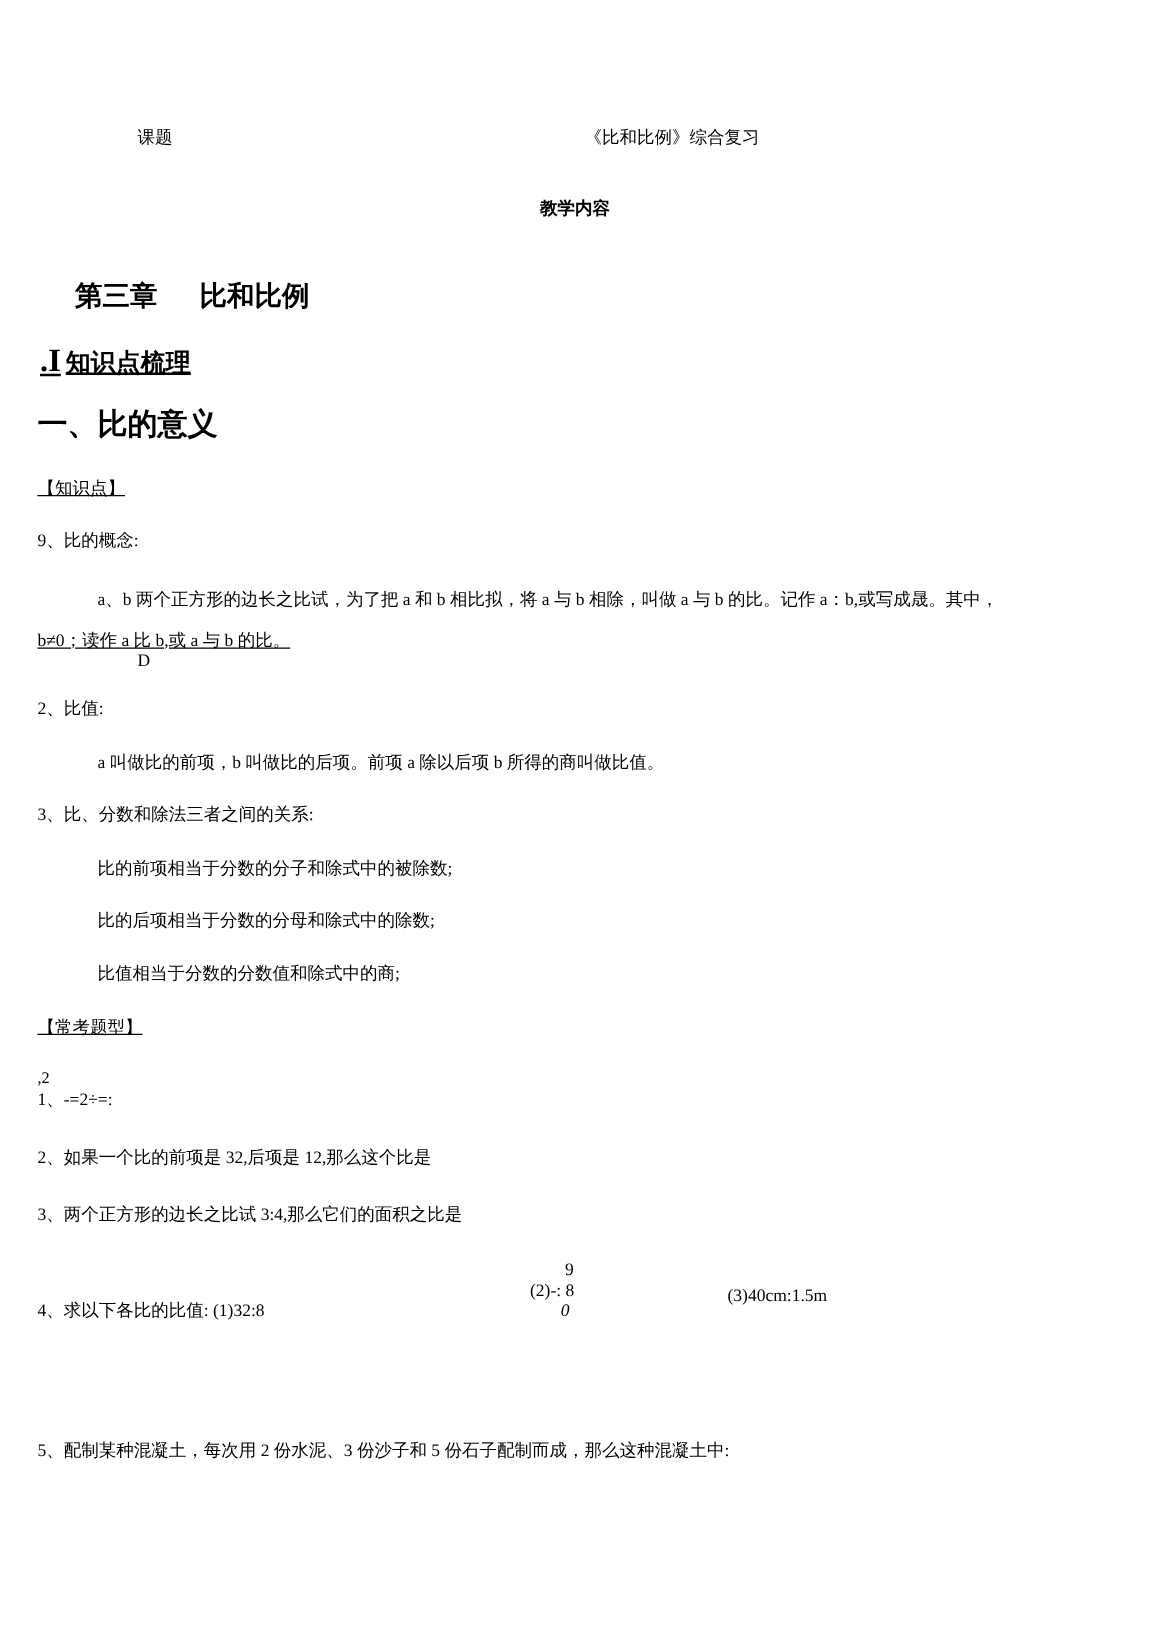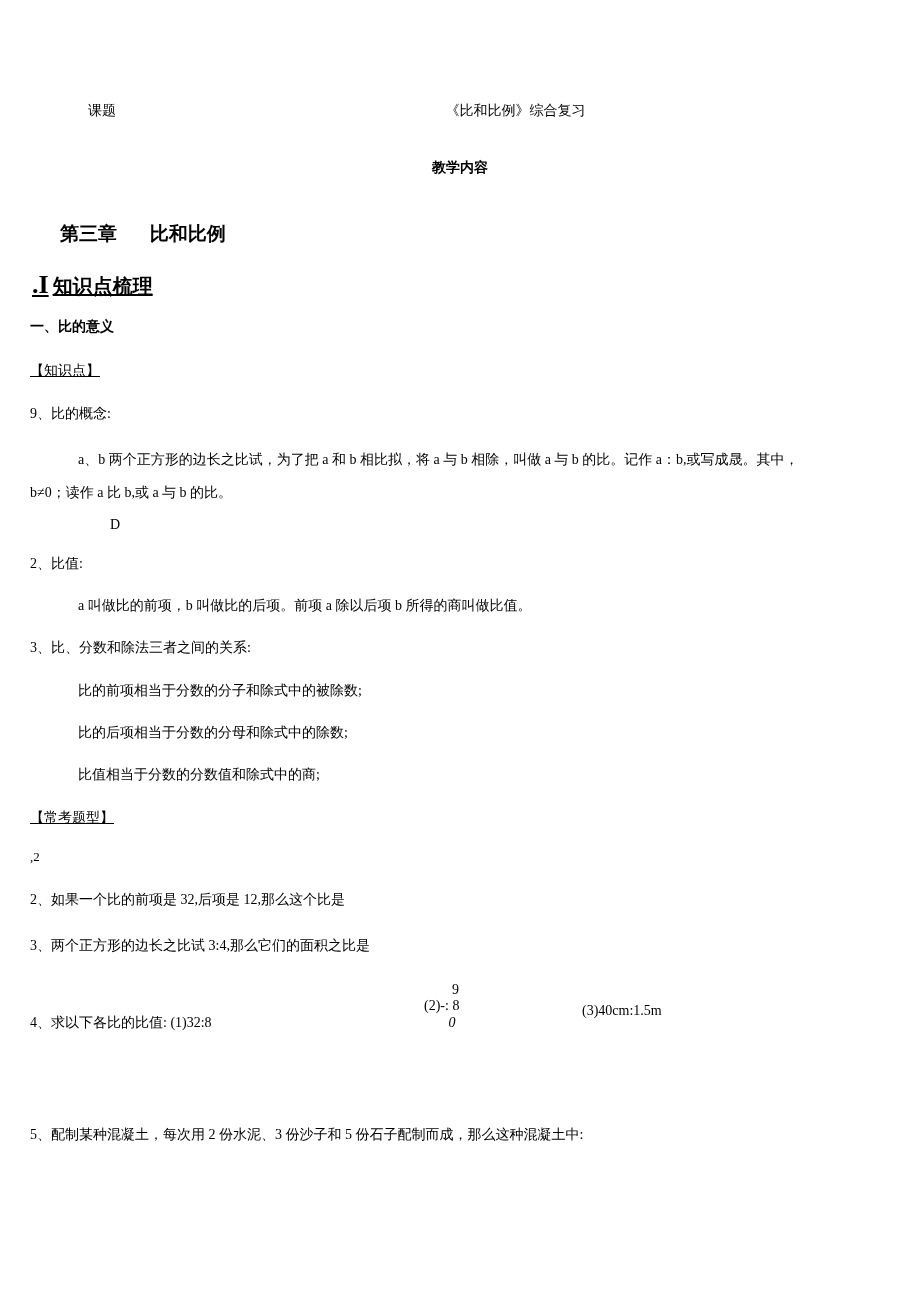--- a/index.html
+++ b/index.html
@@ -12,55 +12,55 @@
       font-size: 14px;
       line-height: 1.6;
       padding: 100px 30px 60px 30px;
     }
     .header-row {
       line-height: 1.5;
       margin-bottom: 36px;
     }
     .header-label {
       display: inline-block;
-      margin-left: 58px;
+      margin-left: 80px;
     }
     .header-title {
       display: inline-block;
       margin-left: 326px;
     }
     .section-heading {
       text-align: center;
       font-weight: bold;
       font-size: 14px;
       margin-bottom: 40px;
       margin-top: 12px;
     }
     .chapter-row {
-      font-size: 19px;
+      font-size: 22px;
       font-weight: bold;
       margin-left: 30px;
       margin-bottom: 20px;
     }
     .chapter-num { margin-right: 28px; }
     .outline-row {
       font-size: 20px;
       font-weight: bold;
       text-decoration: underline;
       margin-bottom: 14px;
       display: flex;
       align-items: baseline;
     }
     .outline-marker {
       font-size: 26px;
       margin: 0 4px 0 2px;
       line-height: 1;
     }
     .section1-title {
-      font-size: 14px;
+      font-size: 24px;
       font-weight: bold;
       margin-bottom: 22px;
     }
     .bracket-label {
       margin-bottom: 20px;
       text-decoration: underline;
     }
     .item-num {
       margin-bottom: 20px;
     }
@@ -123,35 +123,36 @@
 </div>
 
 <div class="section1-title">一、比的意义</div>
 
 <div class="bracket-label">【知识点】</div>
 
 <div class="item-num">9、比的概念:</div>
 <div class="indent-block line-spread">
   <span>a、b 两个正方形的边长之比试，为了把 a 和 b 相比拟，将 a 与 b 相除，叫做 a 与 b 的比。记作 a：b,或写成晟。其中，</span>
 </div>
-<div style="margin-top:-14px;margin-bottom:20px;">b≠0；读作 a 比 b,或 a 与 b 的比。</div>
+<div style="margin-top:-14px;margin-bottom:4px;text-decoration:underline;">b≠0；读作 a 比 b,或 a 与 b 的比。</div>
 <div class="sub-d">D</div>
 
 <div class="item-num">2、比值:</div>
 <div class="indent-block">a 叫做比的前项，b 叫做比的后项。前项 a 除以后项 b 所得的商叫做比值。</div>
 
 <div class="item-num">3、比、分数和除法三者之间的关系:</div>
 <div class="indent-block">比的前项相当于分数的分子和除式中的被除数;</div>
 <div class="indent-block">比的后项相当于分数的分母和除式中的除数;</div>
 <div class="indent-block">比值相当于分数的分数值和除式中的商;</div>
 
 <div class="bracket-label">【常考题型】</div>
 
 <div class="problem-block">
   <div class="tiny-top">,2</div>
+  <div>1、-=2÷=:</div>
 </div>
 
 <div class="problem-block">2、如果一个比的前项是 32,后项是 12,那么这个比是</div>
 
 <div class="problem-block">3、两个正方形的边长之比试 3:4,那么它们的面积之比是</div>
 
 <div class="q4-row">
   <div class="q4-left">4、求以下各比的比值: (1)32:8</div>
   <div class="q4-mid">
     <div style="white-space:pre;">        9</div>

